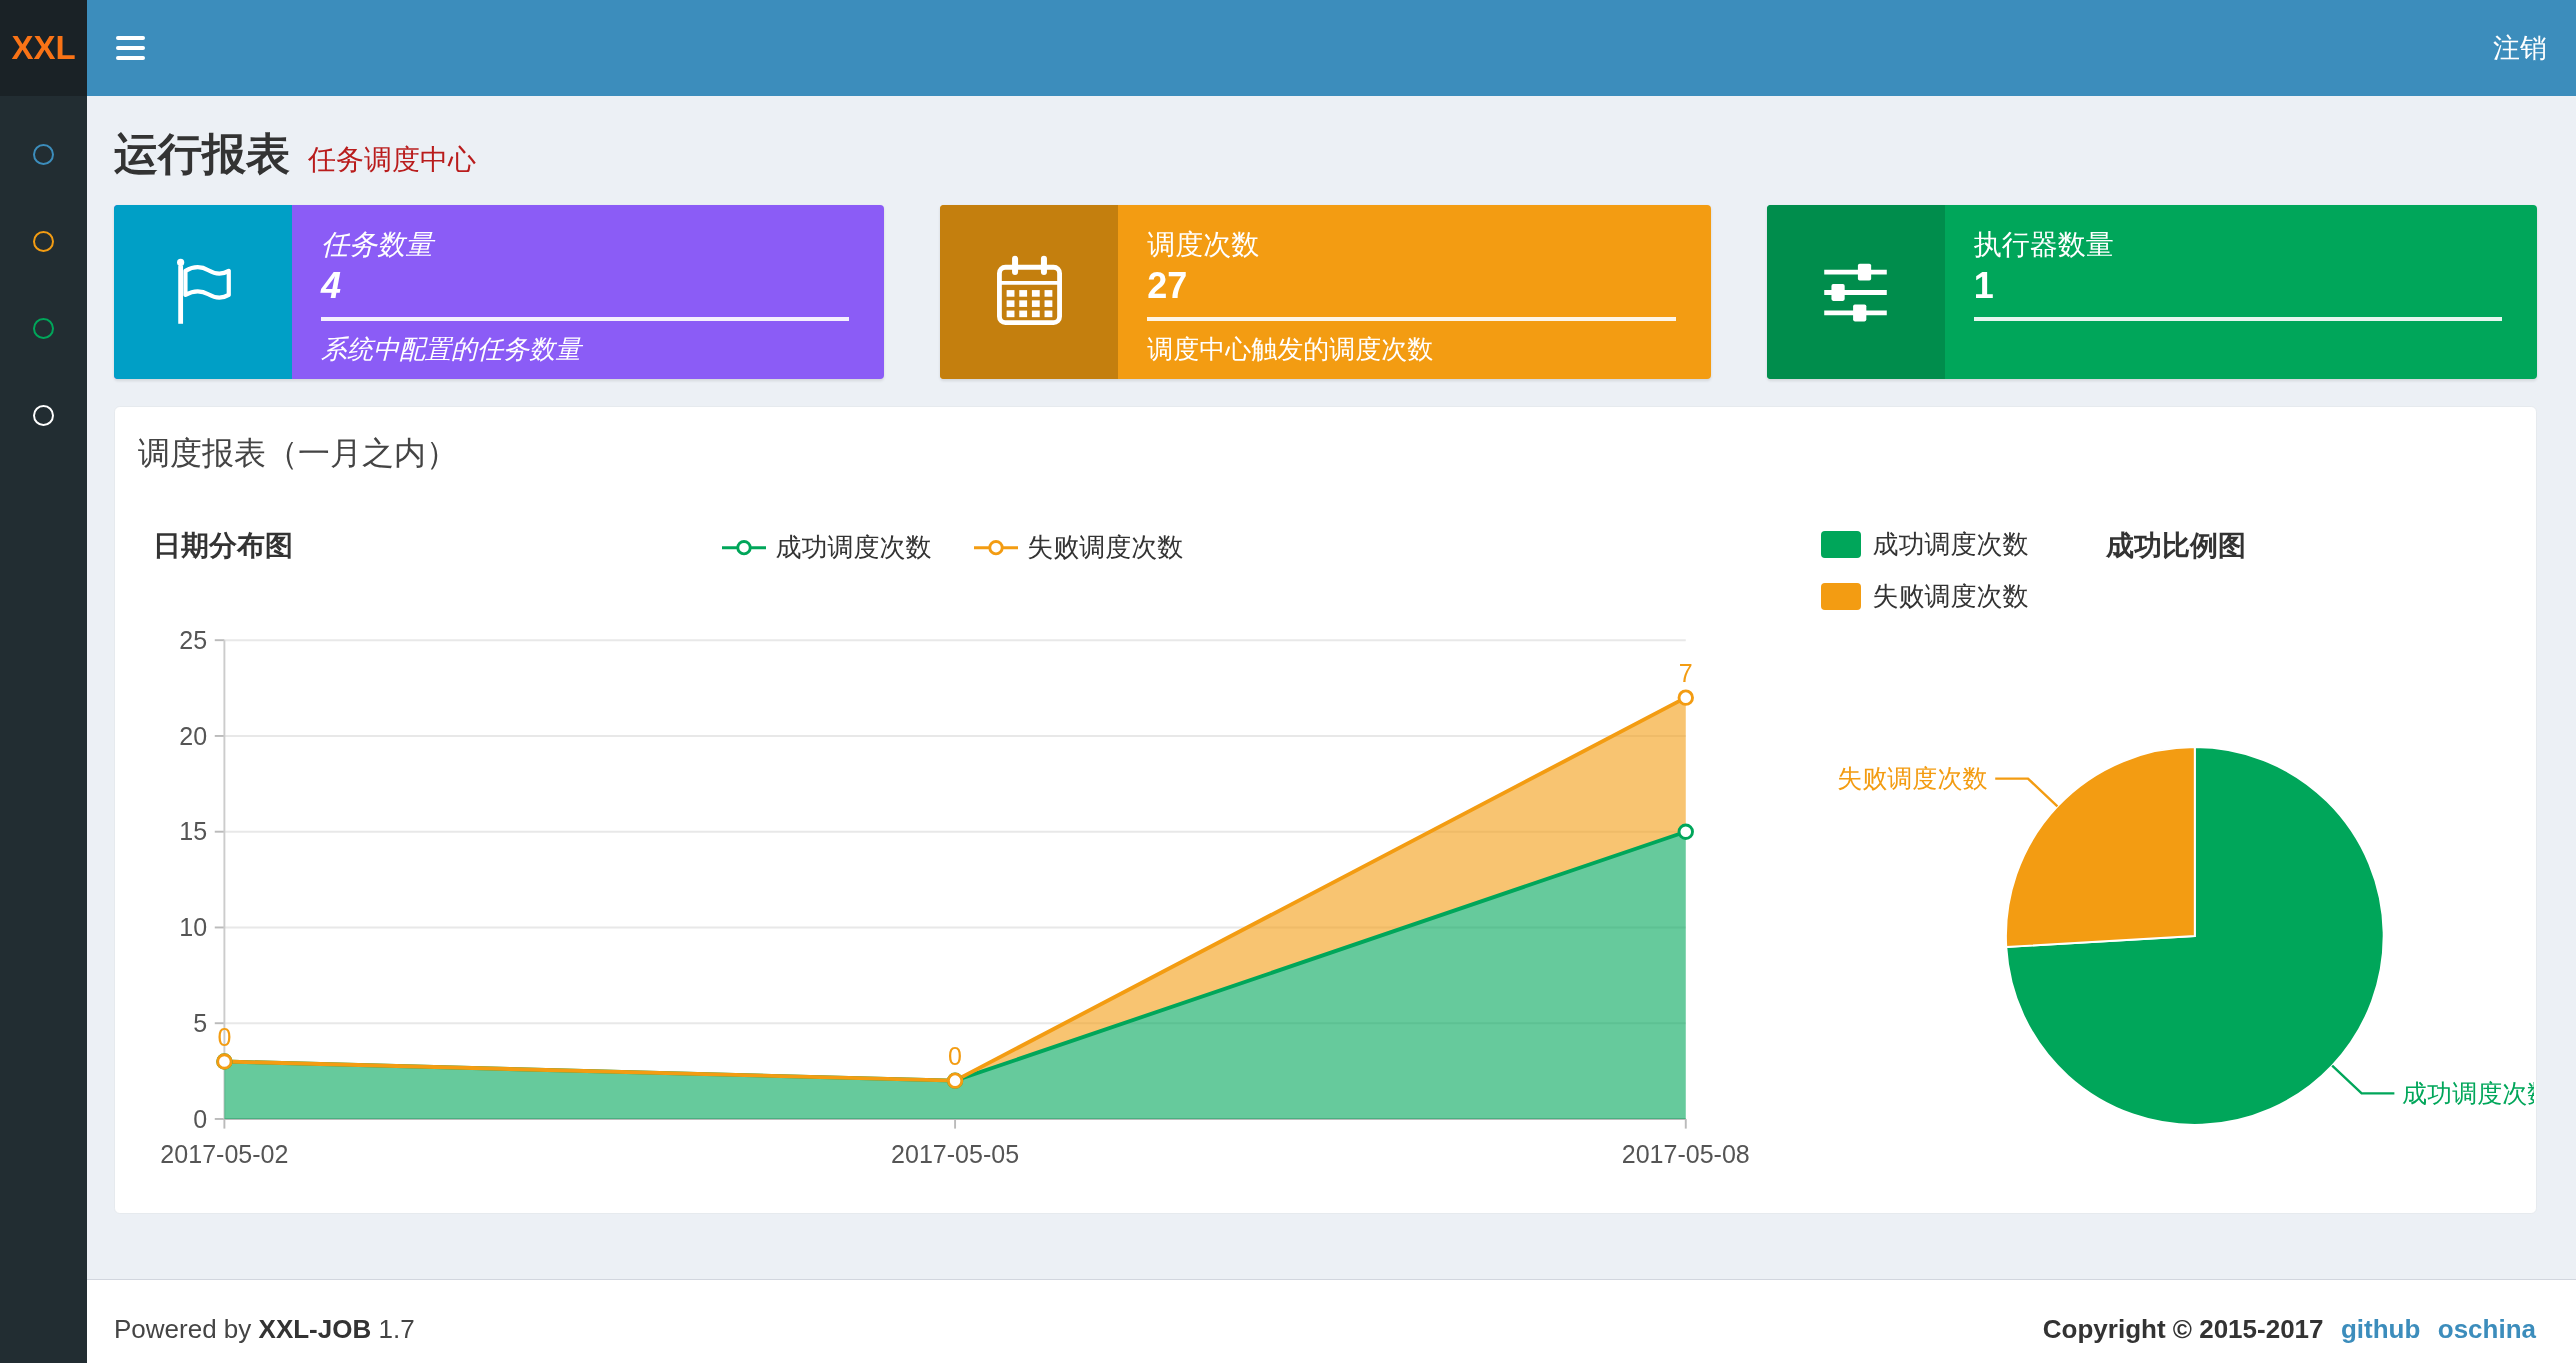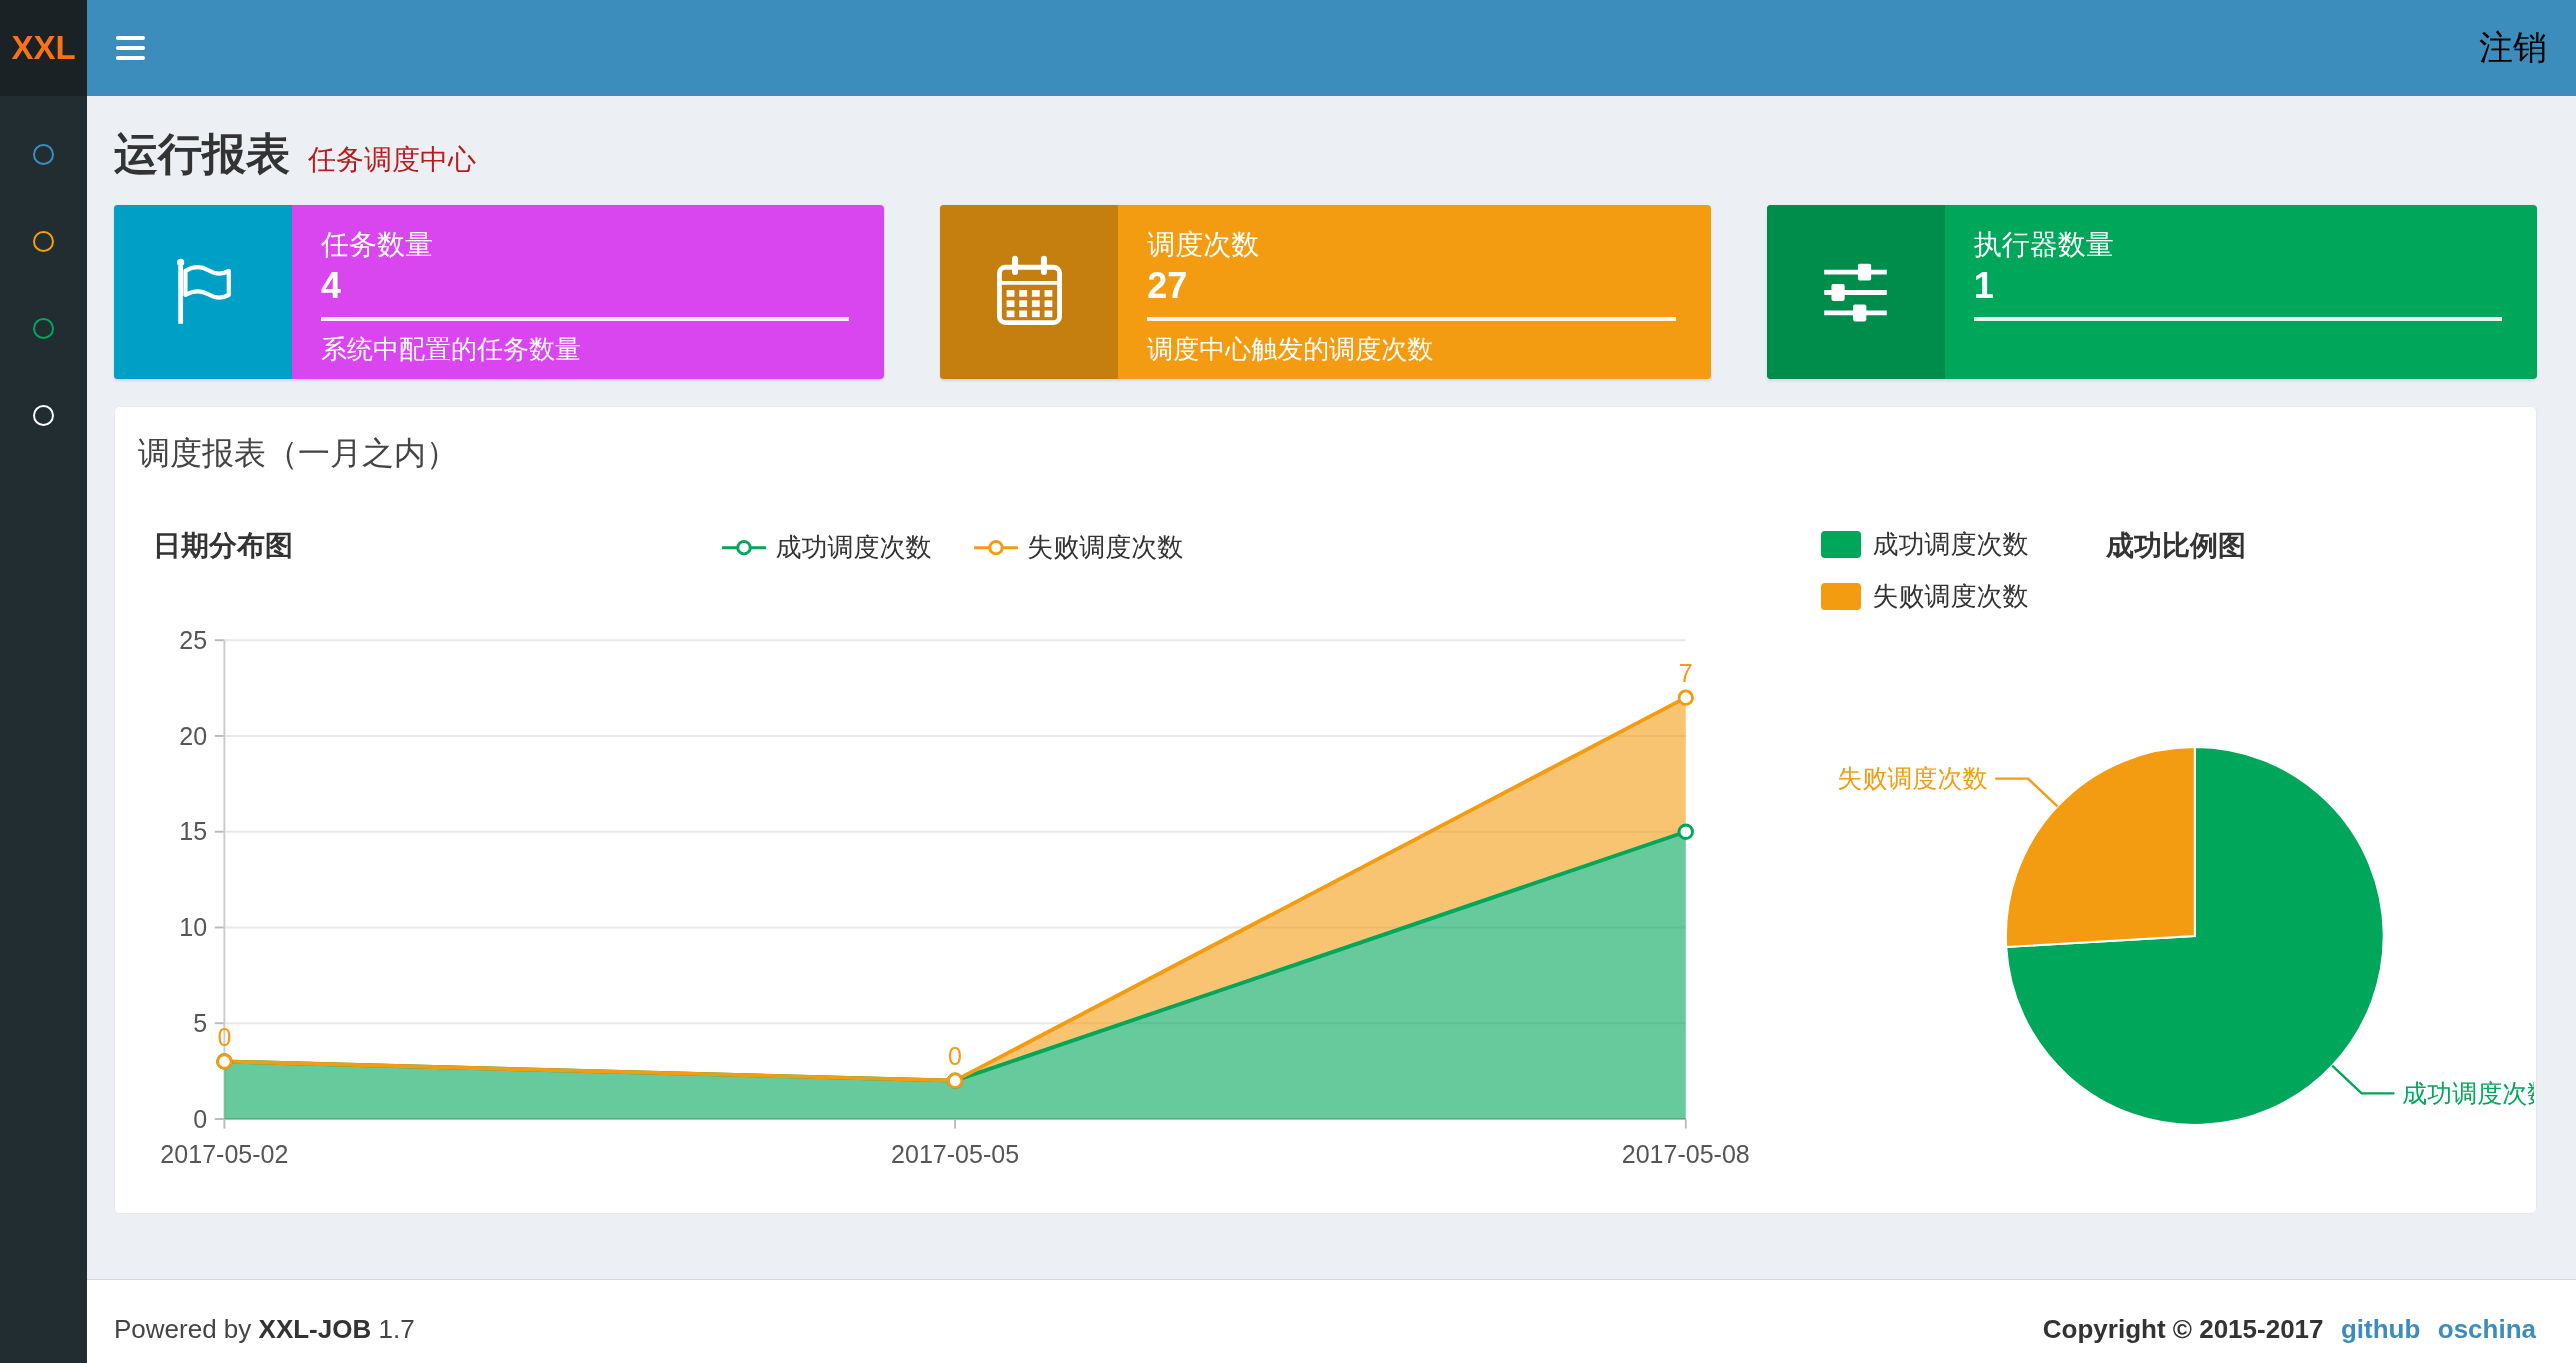--- a/index.html
+++ b/index.html
@@ -6,21 +6,21 @@
   html,body { width:2576px; height:1363px; }
   body { font-family:"Liberation Sans","DejaVu Sans",sans-serif; background:#ecf0f5; position:relative; overflow:hidden; }
   svg text { font-family:"Liberation Sans","DejaVu Sans",sans-serif; }
 
   
   .navbar { position:absolute; top:0; left:0; width:2576px; height:96px; background:#3c8dbc; display:flex; align-items:stretch; z-index:10; }
   .logo { width:87px; background:#1a2226; color:#f97316; font-weight:bold; font-size:33px; display:flex; align-items:center; justify-content:center; cursor:pointer; }
   .hamburger { width:87px; display:flex; flex-direction:column; justify-content:center; align-items:center; gap:5.8px; cursor:pointer; }
   .hamburger .bar { width:29px; height:3.9px; background:#fff; border-radius:1.9px; }
   .nav-spacer { flex:1; }
-  .logout { color:#000000; font-size:34px; display:flex; align-items:center; padding:18px 29px; cursor:pointer; }
+  .logout { color:#ffffff; font-size:27px; display:flex; align-items:center; padding:18px 29px; cursor:pointer; }
 
   
   .sidebar { position:absolute; top:96px; left:0; width:87px; height:1267px; background:#222d32; display:flex; flex-direction:column; align-items:center; padding-top:48px; gap:66px; }
   .sidebar .dot { width:21px; height:21px; border-radius:50%; border:2.9px solid #fff; cursor:pointer; }
 
   
   .content-wrapper { position:absolute; left:87px; top:96px; width:2489px; }
   .content-header { padding:29px 39px 21px 27px; }
   .content-header h1 { display:inline; font-size:44px; font-weight:700; color:#333;margin-top:48px; }
   .content-header small { font-size:28px; color:#b91c1c; margin-left:13.5px; font-weight:400; }
@@ -79,21 +79,21 @@
 
 <div class="content-wrapper">
 
   <div class="content-header">
     <h1>运行报表</h1>
     <small>任务调度中心</small>
   </div>
 
   <div class="info-row">
 
-    <div class="info-box" style="background: #d946ef;">
+    <div class="info-box" style="background: #8b5cf6; font-style: italic;">
       <div class="ib-icon" style="background: rgb(0, 159, 198);">
         <svg width="77" height="77" viewBox="0 0 64 64">
           <circle cx="13" cy="7" r="3" fill="#fff"></circle>
           <line x1="13" y1="10" x2="13" y2="58" stroke="#fff" stroke-width="4"></line>
           <path d="M17 14 C 24 10, 30 10, 36 13.5 C 42 17, 48 17, 53 14 L 53 34 C 48 37, 42 37, 36 33.5 C 30 30, 24 30, 17 34 Z" fill="none" stroke="#fff" stroke-width="3.5" stroke-linejoin="round"></path>
         </svg>
       </div>
       <div class="ib-content">
         <div class="ib-text">任务数量</div>
         <div class="ib-number">4</div>

